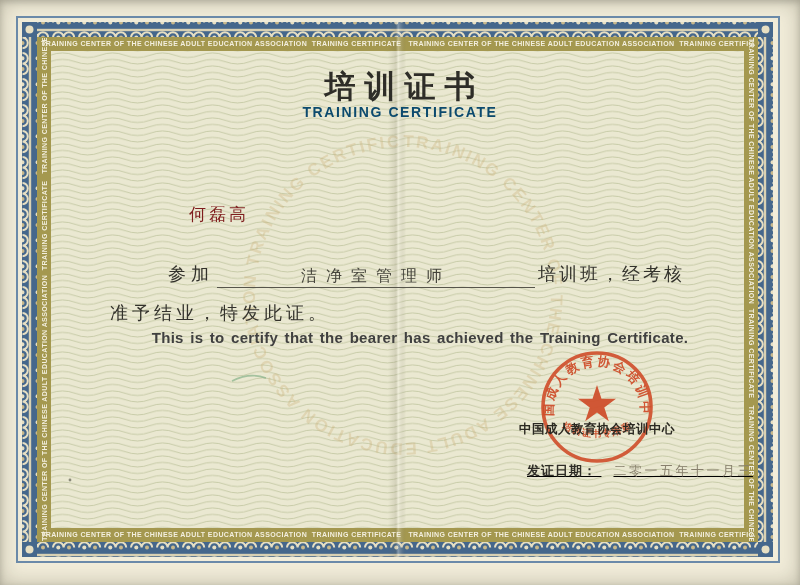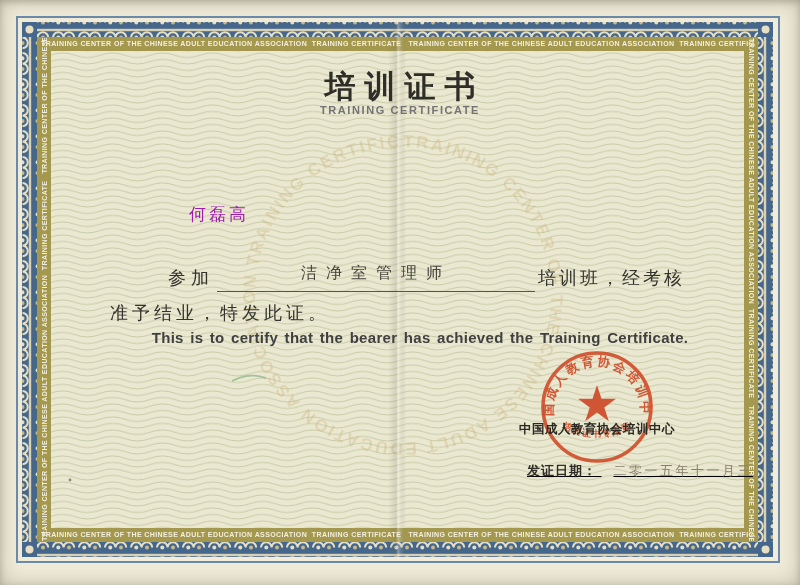--- a/index.html
+++ b/index.html
@@ -21,34 +21,34 @@
   .band-bottom{left:41px;top:528px;width:714px;}
   .band-left{left:37.5px;top:541px;width:503px;transform-origin:0 0;transform:rotate(-90deg);}
   .band-right{left:757.5px;top:38px;width:503px;transform-origin:0 0;transform:rotate(90deg);}
   .content{position:absolute;left:0;top:0;width:800px;height:522px;z-index:3;}
   .title{
     position:absolute;top:66px;left:0;width:800px;text-align:center;
     font-size:31px;font-weight:bold;color:#2e2d28;letter-spacing:9px;text-indent:9px;
   }
   .subtitle{
     position:absolute;top:104px;left:0;width:800px;text-align:center;
-    font-size:11px;font-weight:bold;color:#737373;letter-spacing:1.6px;
+    font-size:14px;font-weight:bold;color:#0c4a6e;letter-spacing:1.6px;
   }
   .name{
     position:absolute;top:203px;left:189px;
-    font-size:17px;color:#a21caf;letter-spacing:3px;
+    font-size:17px;color:#7f1d1d;letter-spacing:3px;
   }
   .attend-line{
     position:absolute;top:254px;left:168px;display:flex;align-items:flex-end;
     font-size:18px;color:#33322c;margin-top:8px;
   }
   .attend-prefix{letter-spacing:5px;padding-bottom:2px;}
   .course-underline{
     display:inline-block;width:318px;border-bottom:1.5px solid #56554b;
-    text-align:center;padding-bottom:7px;margin:0 3px;
+    text-align:center;padding-bottom:0;margin:0 3px;
   }
   .course-name{font-size:16px;color:#45443b;letter-spacing:9px;}
   .attend-suffix{letter-spacing:3px;padding-bottom:2px;}
   .grant-line{
     position:absolute;top:301px;left:110px;
     font-size:18px;color:#33322c;letter-spacing:4px;
   }
   .english-line{
     position:absolute;top:329px;left:100px;width:640px;text-align:center;
     font-size:15px;font-weight:bold;color:#404040;letter-spacing:.3px;word-spacing:2px;

